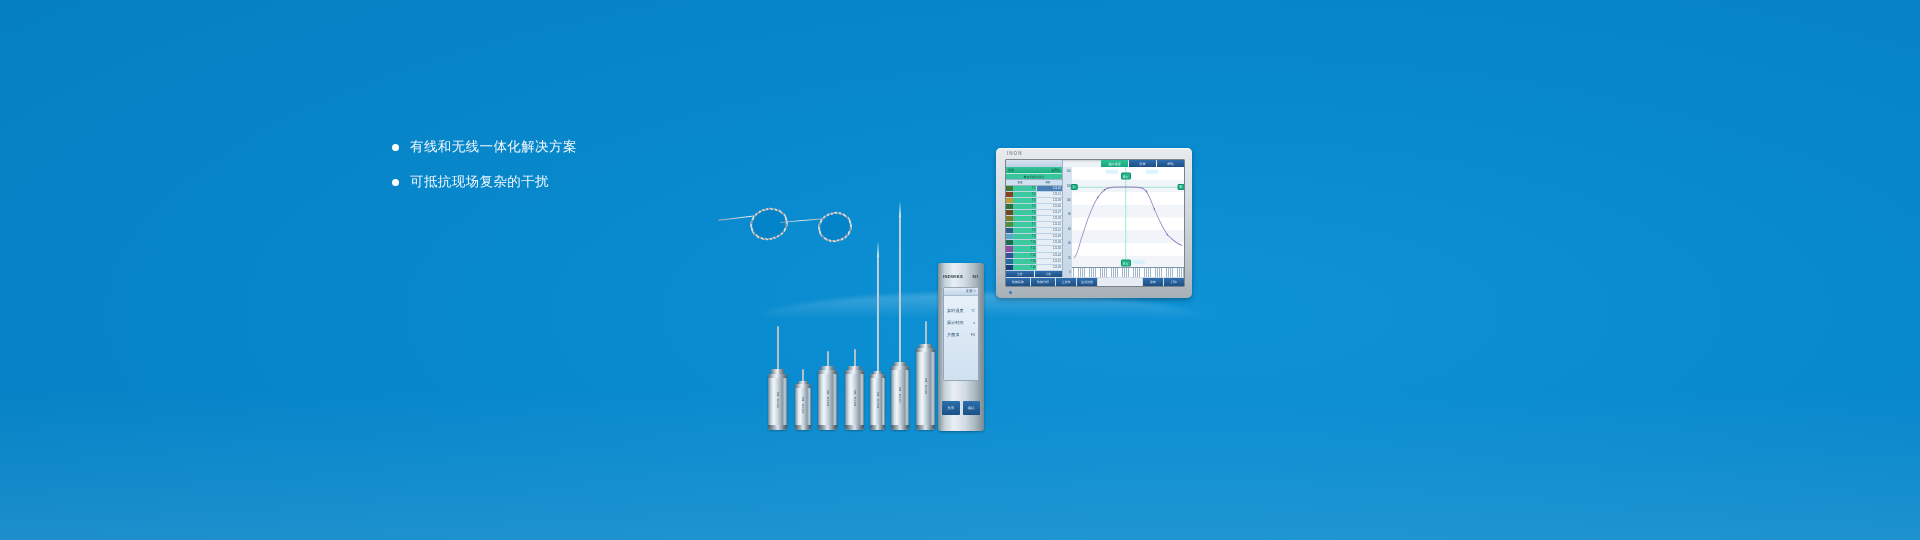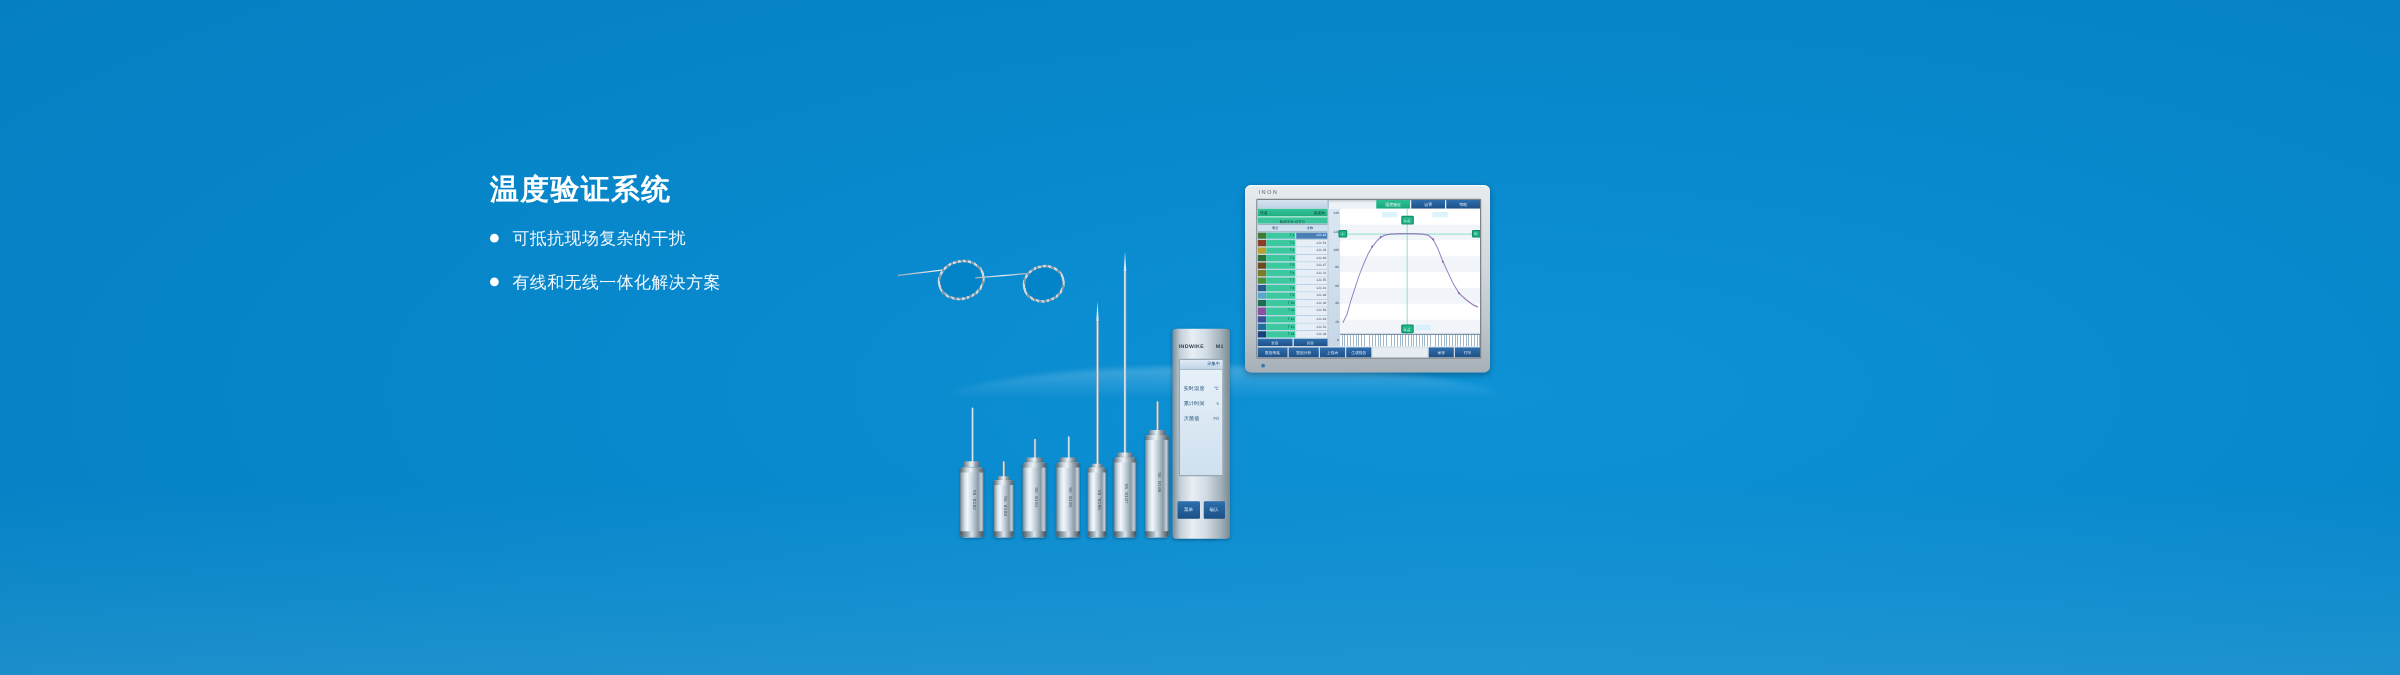--- a/index.html
+++ b/index.html
@@ -222,29 +222,28 @@
   .app-bottom .b1{flex:1.2}.app-bottom .b2{flex:1.2}.app-bottom .b3{flex:1}
   .app-bottom .b4{flex:1}.app-bottom .spacer{flex:2.2;background:#e7edf3}
   .app-bottom .b5{flex:1}.app-bottom .b6{flex:1}
 </style>
 </head>
 <body>
 
 <div class="banner">
 
   <div class="copy">
-    <h1 class="title">温度验证系统</h1>
     <ul class="bullets">
       <li>
         <span class="dot"></span>
-        <span>可抵抗现场复杂的干扰</span>
+        <span>有线和无线一体化解决方案</span>
       </li>
       <li>
         <span class="dot"></span>
-        <span>有线和无线一体化解决方案</span>
+        <span>可抵抗现场复杂的干扰</span>
       </li>
     </ul>
   </div>
 
   <div class="product">
     <div class="reflect"></div>
 
     <div>
       <div class="coilwire" style="left:18px;top:96px;width:64px;transform:rotate(-7deg);"></div>
       <div class="coil" style="left:50px;top:88px;width:34px;height:28px;"></div>

